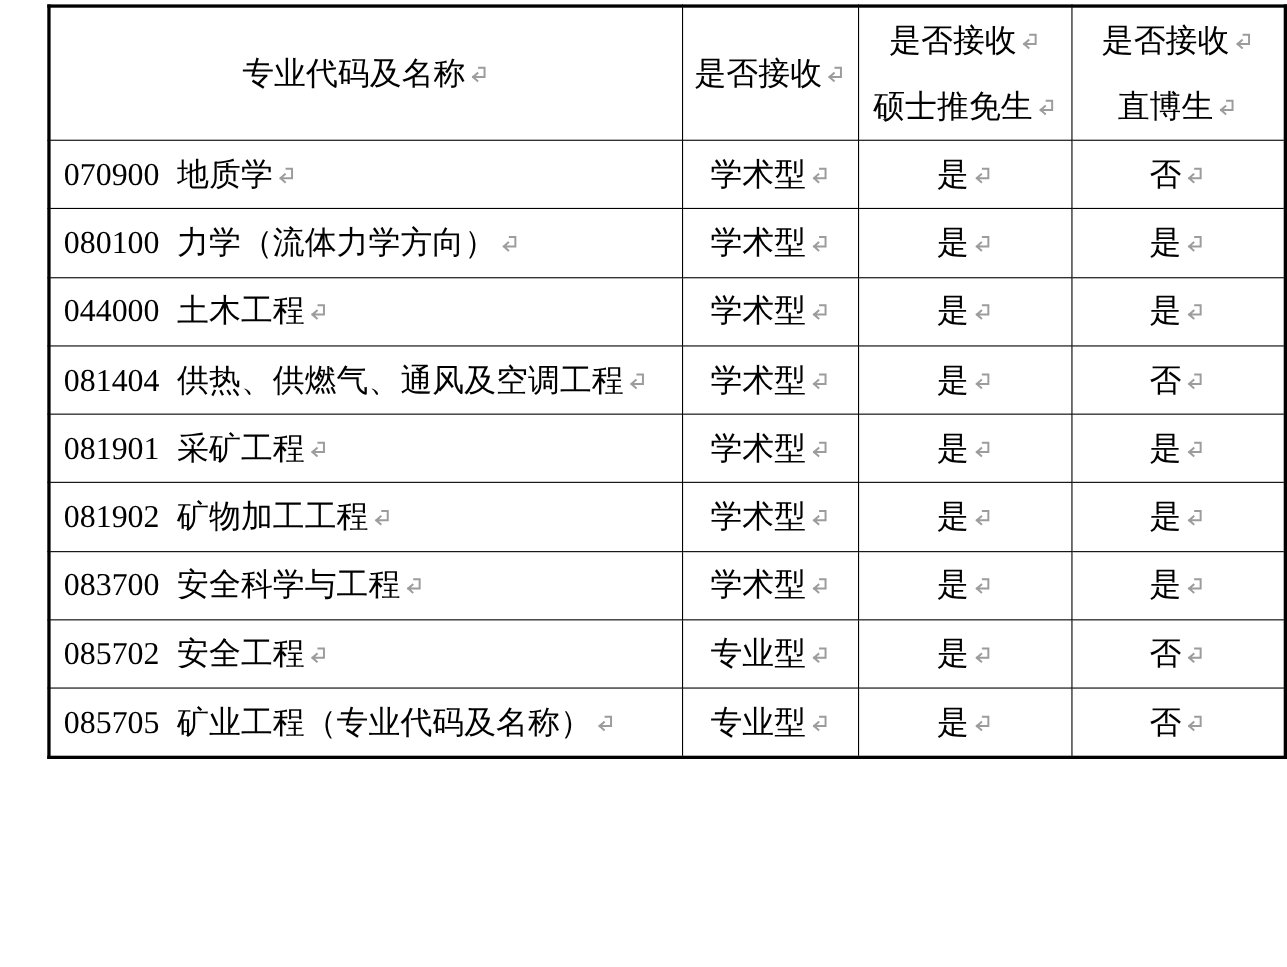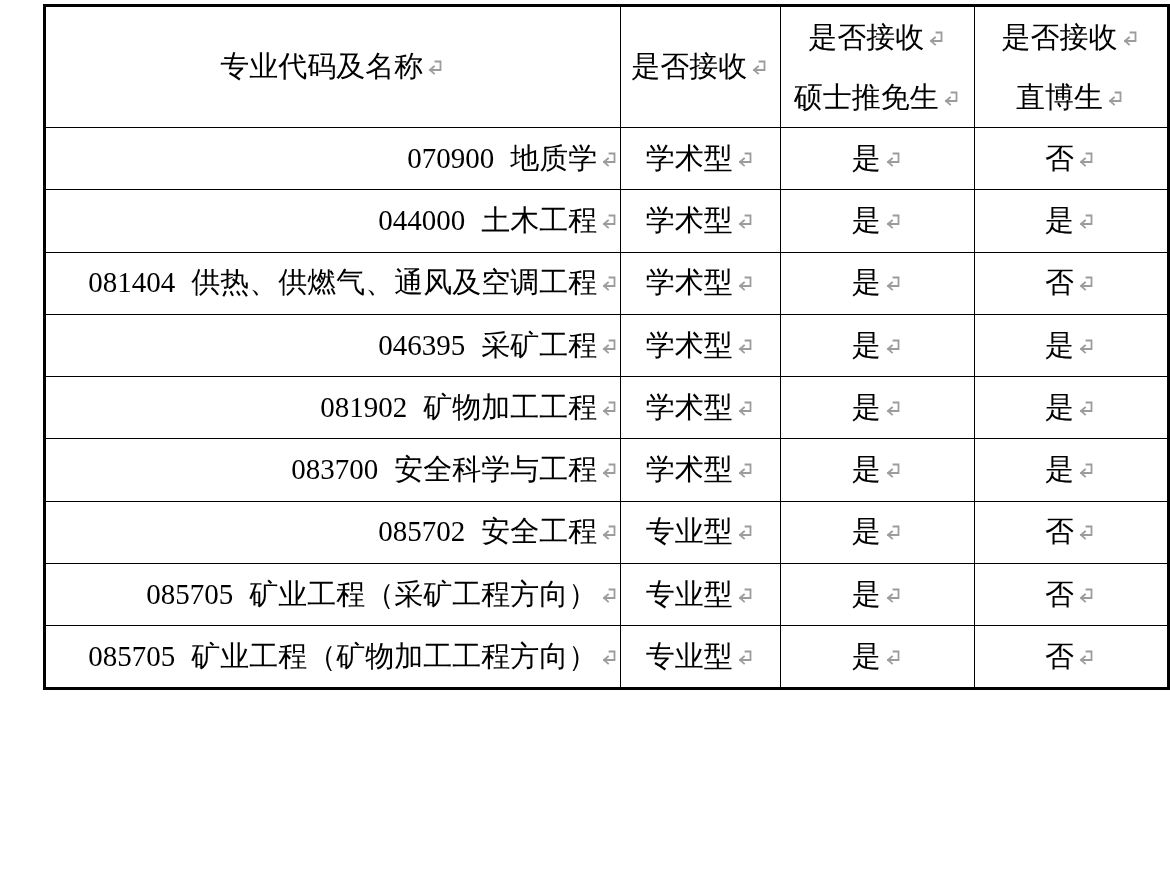--- a/index.html
+++ b/index.html
@@ -30,21 +30,21 @@
     font-weight: normal;
     color: #000;
     vertical-align: middle;
     text-align: center;
     overflow: hidden;
     white-space: nowrap;
   }
   thead tr { height: 121px; }
   tbody tr { height: 62.3px; }
   td.c1 {
-    text-align: right;
+    text-align: left;
     padding-left: 12px;
   }
   .mname { margin-left: 16px; }
   .hdr2line { line-height: 60px; }
   .pmark {
     display: inline-block;
     width: 22px; height: 22px;
     vertical-align: -3px;
     margin-left: 1px;
   }
@@ -113,20 +113,42 @@
               <path d="M11.5 4.5 H16.5 V13 H6 M6 13 L10 9.5 M6 13 L10 16.5"></path>
             </svg>
     </td>
     <td class="c4">
       <span>否</span><svg class="pmark" viewBox="0 0 22 22">
               <path d="M11.5 4.5 H16.5 V13 H6 M6 13 L10 9.5 M6 13 L10 16.5"></path>
             </svg>
     </td>
   </tr>
 
+  <tr>
+    <td class="c1">
+      <span class="code">080100</span><span class="mname">力学（流体力学方向）</span><svg class="pmark" viewBox="0 0 22 22">
+              <path d="M11.5 4.5 H16.5 V13 H6 M6 13 L10 9.5 M6 13 L10 16.5"></path>
+            </svg>
+    </td>
+    <td class="c2">
+      <span>学术型</span><svg class="pmark" viewBox="0 0 22 22">
+              <path d="M11.5 4.5 H16.5 V13 H6 M6 13 L10 9.5 M6 13 L10 16.5"></path>
+            </svg>
+    </td>
+    <td class="c3">
+      <span>是</span><svg class="pmark" viewBox="0 0 22 22">
+              <path d="M11.5 4.5 H16.5 V13 H6 M6 13 L10 9.5 M6 13 L10 16.5"></path>
+            </svg>
+    </td>
+    <td class="c4">
+      <span>是</span><svg class="pmark" viewBox="0 0 22 22">
+              <path d="M11.5 4.5 H16.5 V13 H6 M6 13 L10 9.5 M6 13 L10 16.5"></path>
+            </svg>
+    </td>
+  </tr>
 
 
   <tr>
     <td class="c1">
       <span class="code">044000</span><span class="mname">土木工程</span><svg class="pmark" viewBox="0 0 22 22">
               <path d="M11.5 4.5 H16.5 V13 H6 M6 13 L10 9.5 M6 13 L10 16.5"></path>
             </svg>
     </td>
     <td class="c2">
       <span>学术型</span><svg class="pmark" viewBox="0 0 22 22">
@@ -163,21 +185,21 @@
     </td>
     <td class="c4">
       <span>否</span><svg class="pmark" viewBox="0 0 22 22">
               <path d="M11.5 4.5 H16.5 V13 H6 M6 13 L10 9.5 M6 13 L10 16.5"></path>
             </svg>
     </td>
   </tr>
 
   <tr>
     <td class="c1">
-      <span class="code">046395</span><span class="mname">采矿工程</span><svg class="pmark" viewBox="0 0 22 22">
+      <span class="code">081901</span><span class="mname">采矿工程</span><svg class="pmark" viewBox="0 0 22 22">
               <path d="M11.5 4.5 H16.5 V13 H6 M6 13 L10 9.5 M6 13 L10 16.5"></path>
             </svg>
     </td>
     <td class="c2">
       <span>学术型</span><svg class="pmark" viewBox="0 0 22 22">
               <path d="M11.5 4.5 H16.5 V13 H6 M6 13 L10 9.5 M6 13 L10 16.5"></path>
             </svg>
     </td>
     <td class="c3">
       <span>是</span><svg class="pmark" viewBox="0 0 22 22">
@@ -253,46 +275,24 @@
               <path d="M11.5 4.5 H16.5 V13 H6 M6 13 L10 9.5 M6 13 L10 16.5"></path>
             </svg>
     </td>
     <td class="c4">
       <span>否</span><svg class="pmark" viewBox="0 0 22 22">
               <path d="M11.5 4.5 H16.5 V13 H6 M6 13 L10 9.5 M6 13 L10 16.5"></path>
             </svg>
     </td>
   </tr>
 
-  <tr>
-    <td class="c1">
-      <span class="code">085705</span><span class="mname">矿业工程（采矿工程方向）</span><svg class="pmark" viewBox="0 0 22 22">
-              <path d="M11.5 4.5 H16.5 V13 H6 M6 13 L10 9.5 M6 13 L10 16.5"></path>
-            </svg>
-    </td>
-    <td class="c2">
-      <span>专业型</span><svg class="pmark" viewBox="0 0 22 22">
-              <path d="M11.5 4.5 H16.5 V13 H6 M6 13 L10 9.5 M6 13 L10 16.5"></path>
-            </svg>
-    </td>
-    <td class="c3">
-      <span>是</span><svg class="pmark" viewBox="0 0 22 22">
-              <path d="M11.5 4.5 H16.5 V13 H6 M6 13 L10 9.5 M6 13 L10 16.5"></path>
-            </svg>
-    </td>
-    <td class="c4">
-      <span>否</span><svg class="pmark" viewBox="0 0 22 22">
-              <path d="M11.5 4.5 H16.5 V13 H6 M6 13 L10 9.5 M6 13 L10 16.5"></path>
-            </svg>
-    </td>
-  </tr>
-
-  <tr>
-    <td class="c1">
-      <span class="code">085705</span><span class="mname">矿业工程（矿物加工工程方向）</span><svg class="pmark" viewBox="0 0 22 22">
+
+  <tr>
+    <td class="c1">
+      <span class="code">085705</span><span class="mname">矿业工程（专业代码及名称）</span><svg class="pmark" viewBox="0 0 22 22">
               <path d="M11.5 4.5 H16.5 V13 H6 M6 13 L10 9.5 M6 13 L10 16.5"></path>
             </svg>
     </td>
     <td class="c2">
       <span>专业型</span><svg class="pmark" viewBox="0 0 22 22">
               <path d="M11.5 4.5 H16.5 V13 H6 M6 13 L10 9.5 M6 13 L10 16.5"></path>
             </svg>
     </td>
     <td class="c3">
       <span>是</span><svg class="pmark" viewBox="0 0 22 22">

